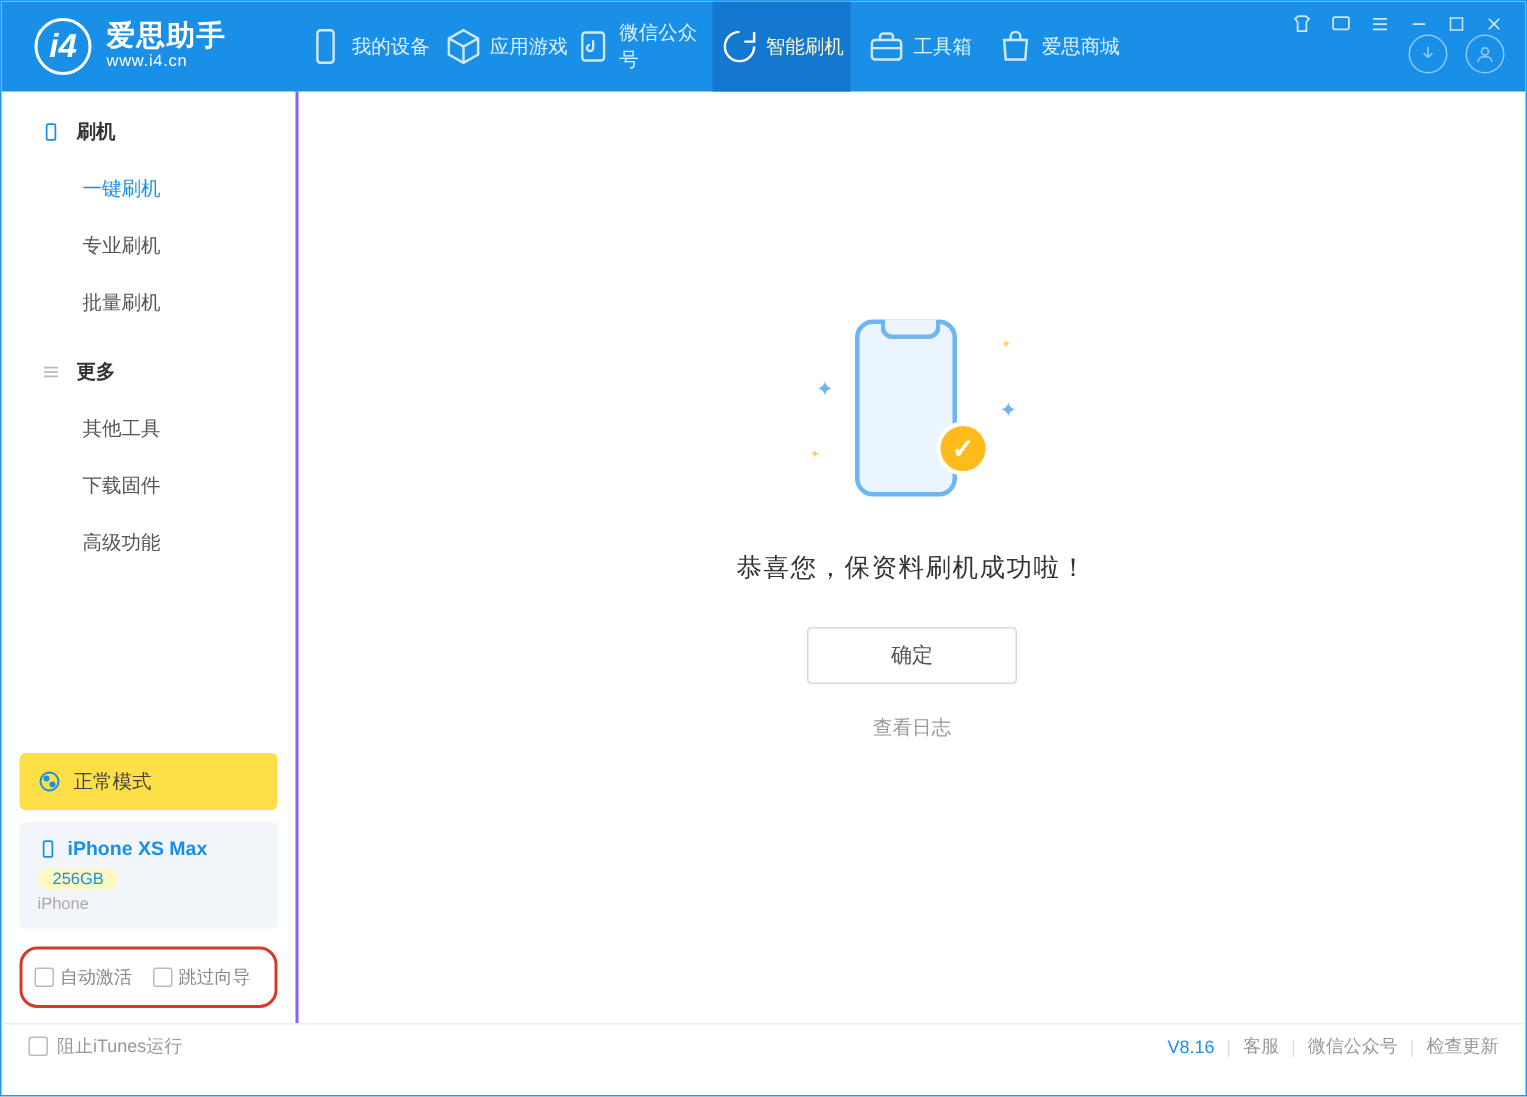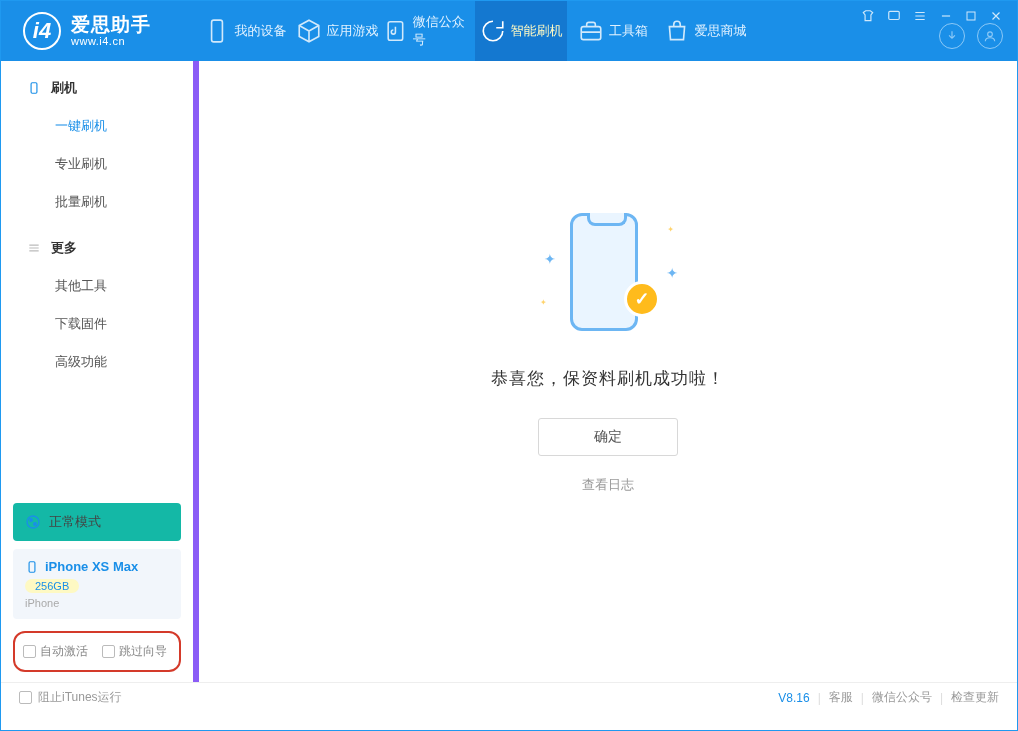--- a/index.html
+++ b/index.html
@@ -19,27 +19,27 @@
 .header-right { position: absolute; right: 14px; top: 0; height: 100%; display: flex; flex-direction: column; justify-content: space-between; align-items: flex-end; padding: 8px 0 10px; }
 .win-controls { display: flex; gap: 12px; color: #cfe8fb; font-size: 13px; }
 .win-controls span { cursor: pointer; display: inline-flex; align-items: center; }
 .user-controls { display: flex; gap: 12px; color: #cfe8fb; padding-bottom: 8px; }
 .circle-btn { width: 26px; height: 26px; border: 1.5px solid #8cc9f7; border-radius: 50%; display: flex; align-items: center; justify-content: center; cursor: pointer; }
 
 
 .body-area { display: flex; height: calc(100% - 78px - 30px); }
 
 
-.sidebar { width: 198px; border-right: 6px solid #8b5cf6; display: flex; flex-direction: column; }
+.sidebar { width: 198px; border-right: 2px solid #8b5cf6; display: flex; flex-direction: column; }
 .sb-section-title { display: flex; align-items: center; gap: 10px; padding: 18px 0 10px 26px; font-size: 13px; color: #333; font-weight: bold; }
 .sb-section-title svg { width: 14px; height: 14px; }
 .sb-item { padding: 10px 0 10px 54px; font-size: 13px; color: #555; cursor: pointer; }
 .sb-item.active { color: #1a8fe8; }
 .sb-spacer { flex: 1; }
-.sb-status-box { margin: 0 12px 8px; background: #14b8a6; border-radius: 4px; padding: 10px 12px; display: flex; align-items: center; gap: 8px; font-size: 13px; color: #444; }
+.sb-status-box { margin: 0 12px 8px; background: #fde047; border-radius: 4px; padding: 10px 12px; display: flex; align-items: center; gap: 8px; font-size: 13px; color: #444; }
 .sb-device-box { margin: 0 12px 8px; background: #f2f6fb; border-radius: 4px; padding: 10px 12px; font-size: 13px; }
 .sb-device-box .name { color: #1a8fe8; font-weight: 600; margin-bottom: 4px; display: flex; align-items: center; gap: 6px; }
 .sb-device-box .capacity { display: inline-block; background: #fef9c3; color: #1a8fe8; border-radius: 10px; padding: 1px 10px; font-size: 11px; margin-bottom: 4px; }
 .sb-device-box .type { color: #aaa; font-size: 11px; }
 .sb-options { margin: 4px 12px 10px; padding: 10px 8px; border: 2px solid #d43a2a; border-radius: 12px; display: flex; gap: 14px; align-items: center; font-size: 12px; color: #888; }
 .sb-options label { display: flex; align-items: center; gap: 4px; cursor: pointer; }
 .chk { width: 13px; height: 13px; border: 1px solid #bbb; border-radius: 2px; display: inline-block; }
 
 
 .main { flex: 1; display: flex; flex-direction: column; align-items: center; justify-content: center; padding-bottom: 40px; position: relative; }

